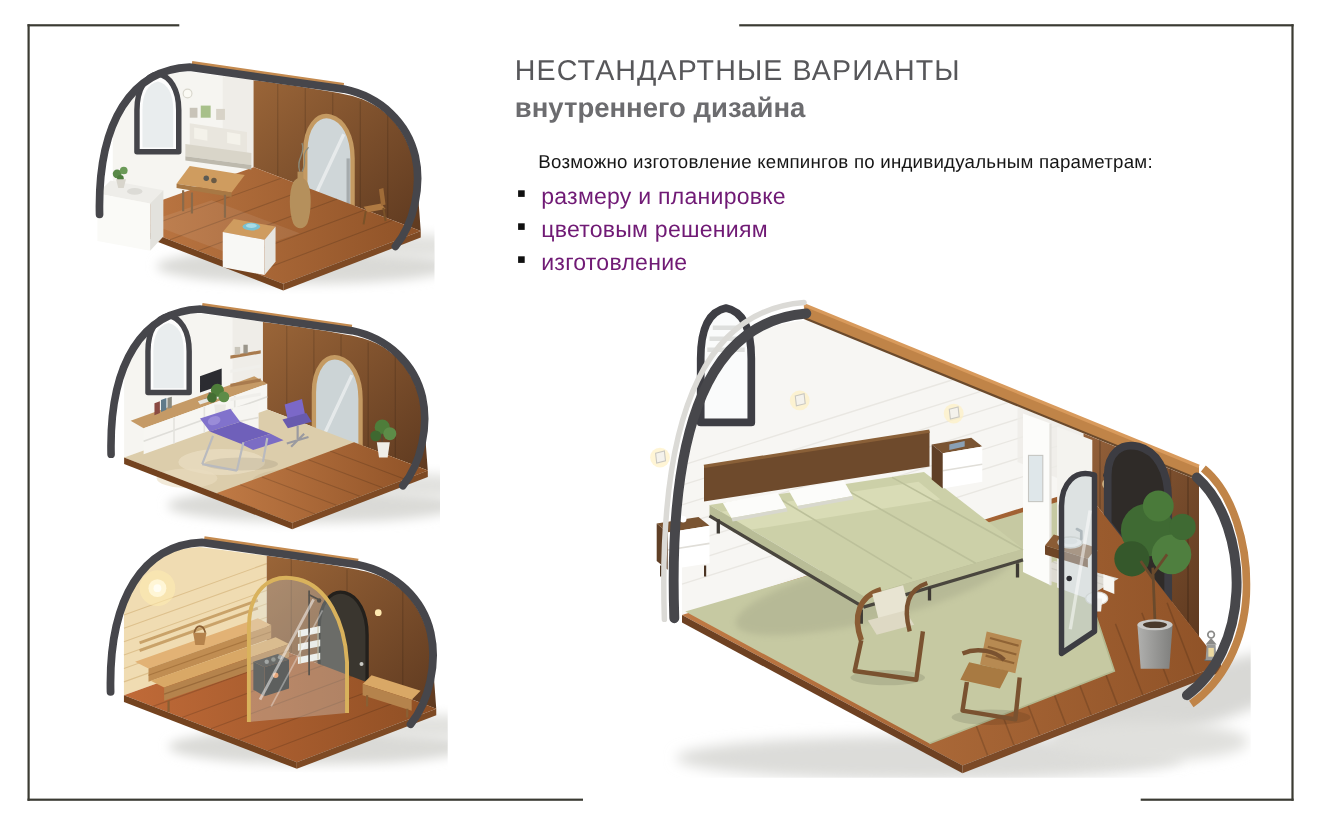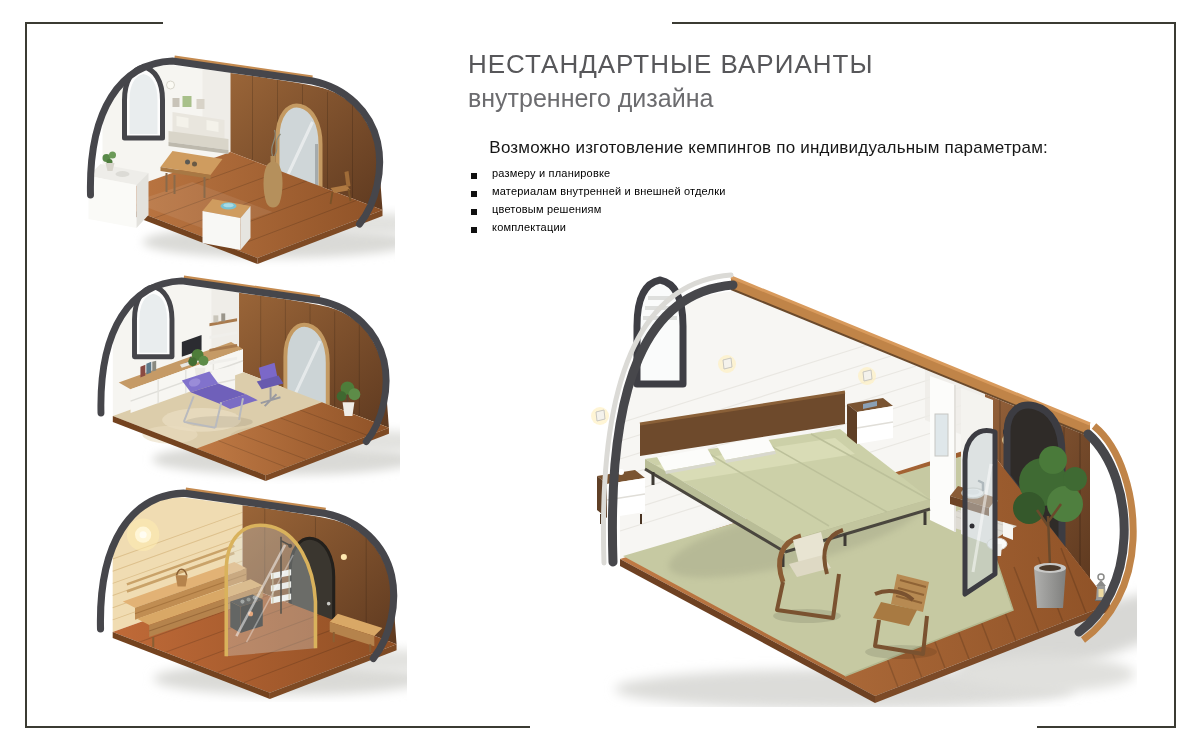--- a/index.html
+++ b/index.html
@@ -17,24 +17,24 @@
 
   figure.pod{position:absolute;margin:0;}
   figure.pod svg{display:block;width:100%;height:100%;}
   .pod1{left:70px; top:52px;  width:325px;height:215px;}
   .pod2{left:82px; top:272px; width:318px;height:212px;}
   .pod3{left:82px; top:484px; width:325px;height:218px;}
   .pod4{left:545px;top:264px; width:592px;height:443px;}
 
   .content{position:absolute;left:468px;top:50px;width:580px;}
   .title{font-size:26px;font-weight:400;color:#57575a;letter-spacing:1px;margin:0;line-height:1.1;}
-  .subtitle{font-size:25px;font-weight:400;color:#6c6c6f;margin:5px 0 0;line-height:1.15;}
+  .subtitle{font-size:25px;font-weight:700;color:#6c6c6f;margin:5px 0 0;line-height:1.15;}
   .intro{font-size:17px;color:#161616;margin:26px 0 9px;letter-spacing:0.2px;text-align:right;}
   ul.bullets{list-style:none;margin:0;padding:0;}
-  ul.bullets li{position:relative;padding-left:24px;font-size:11px;color:#000000;margin-bottom:6px;letter-spacing:0.2px;}
+  ul.bullets li{position:relative;padding-left:24px;font-size:21px;color:#701a75;margin-bottom:6px;letter-spacing:0.2px;}
   .bullet-sq{position:absolute;left:3px;top:6px;width:6px;height:6px;background:#101010;}
 </style>
 </head>
 <body>
 
 <div class="frame-line fl-left"></div>
 <div class="frame-line fl-right"></div>
 <div class="frame-line fl-top1"></div>
 <div class="frame-line fl-top2"></div>
 <div class="frame-line fl-bot1"></div>
@@ -395,24 +395,20 @@
   <h1 class="title">НЕСТАНДАРТНЫЕ ВАРИАНТЫ</h1>
   <h2 class="subtitle">внутреннего дизайна</h2>
   <p class="intro">Возможно изготовление кемпингов по индивидуальным параметрам:</p>
   <ul class="bullets">
     <li>
       <span class="bullet-sq"></span>
       <span>размеру и планировке</span>
     </li>
     <li>
       <span class="bullet-sq"></span>
-      <span>материалам внутренней и внешней отделки</span>
-    </li>
-    <li>
-      <span class="bullet-sq"></span>
       <span>цветовым решениям</span>
     </li>
     <li>
       <span class="bullet-sq"></span>
-      <span>комплектации</span>
+      <span>изготовление</span>
     </li>
   </ul>
 </section>
 
 </body></html>

